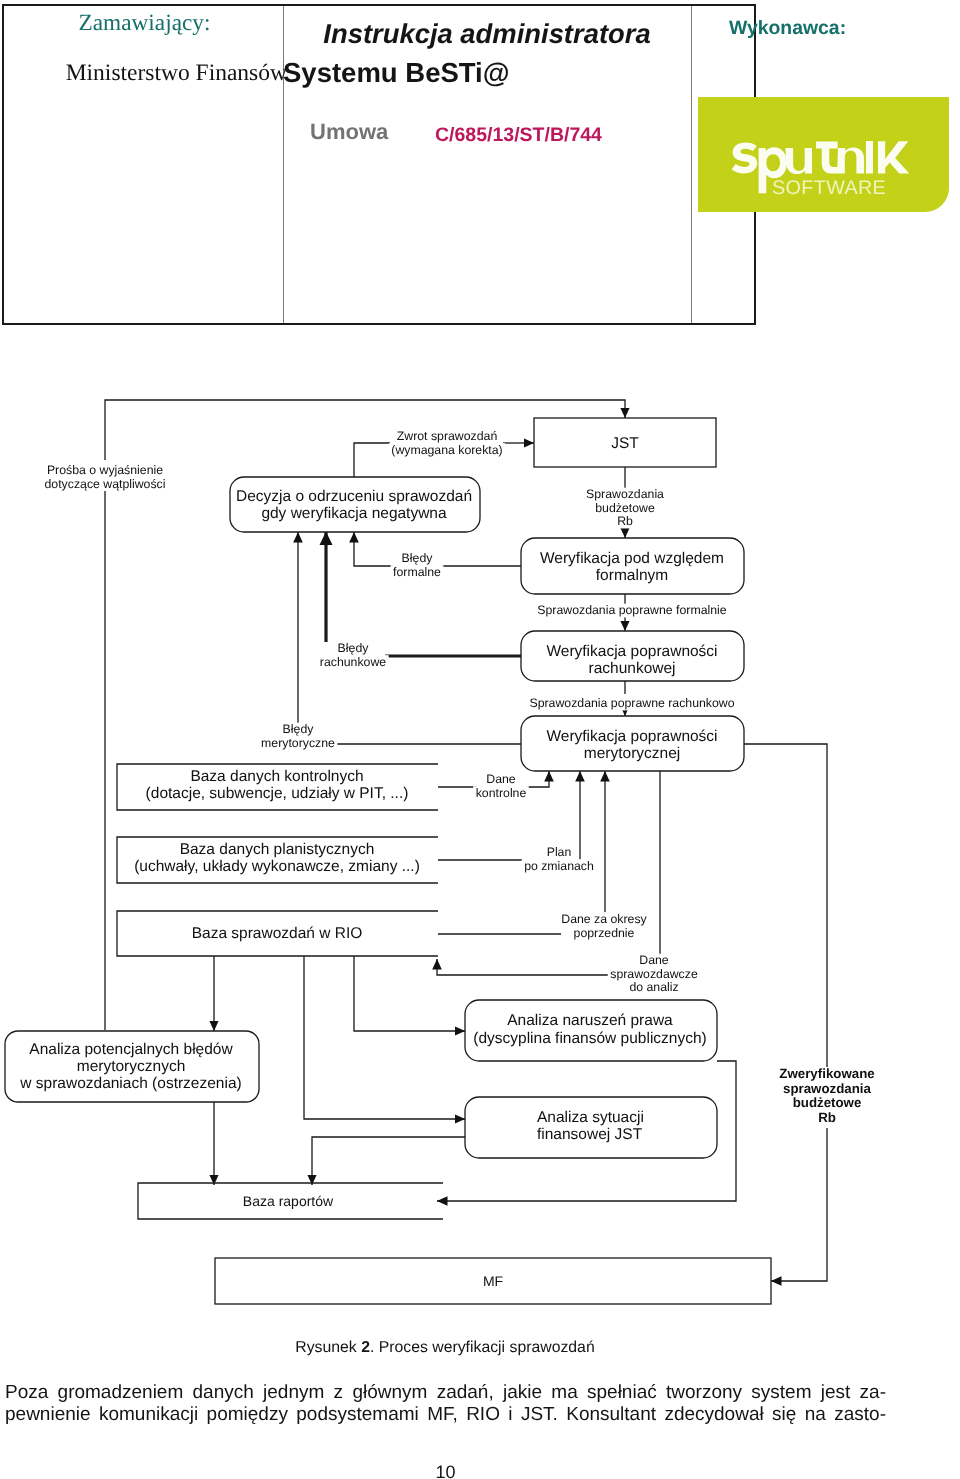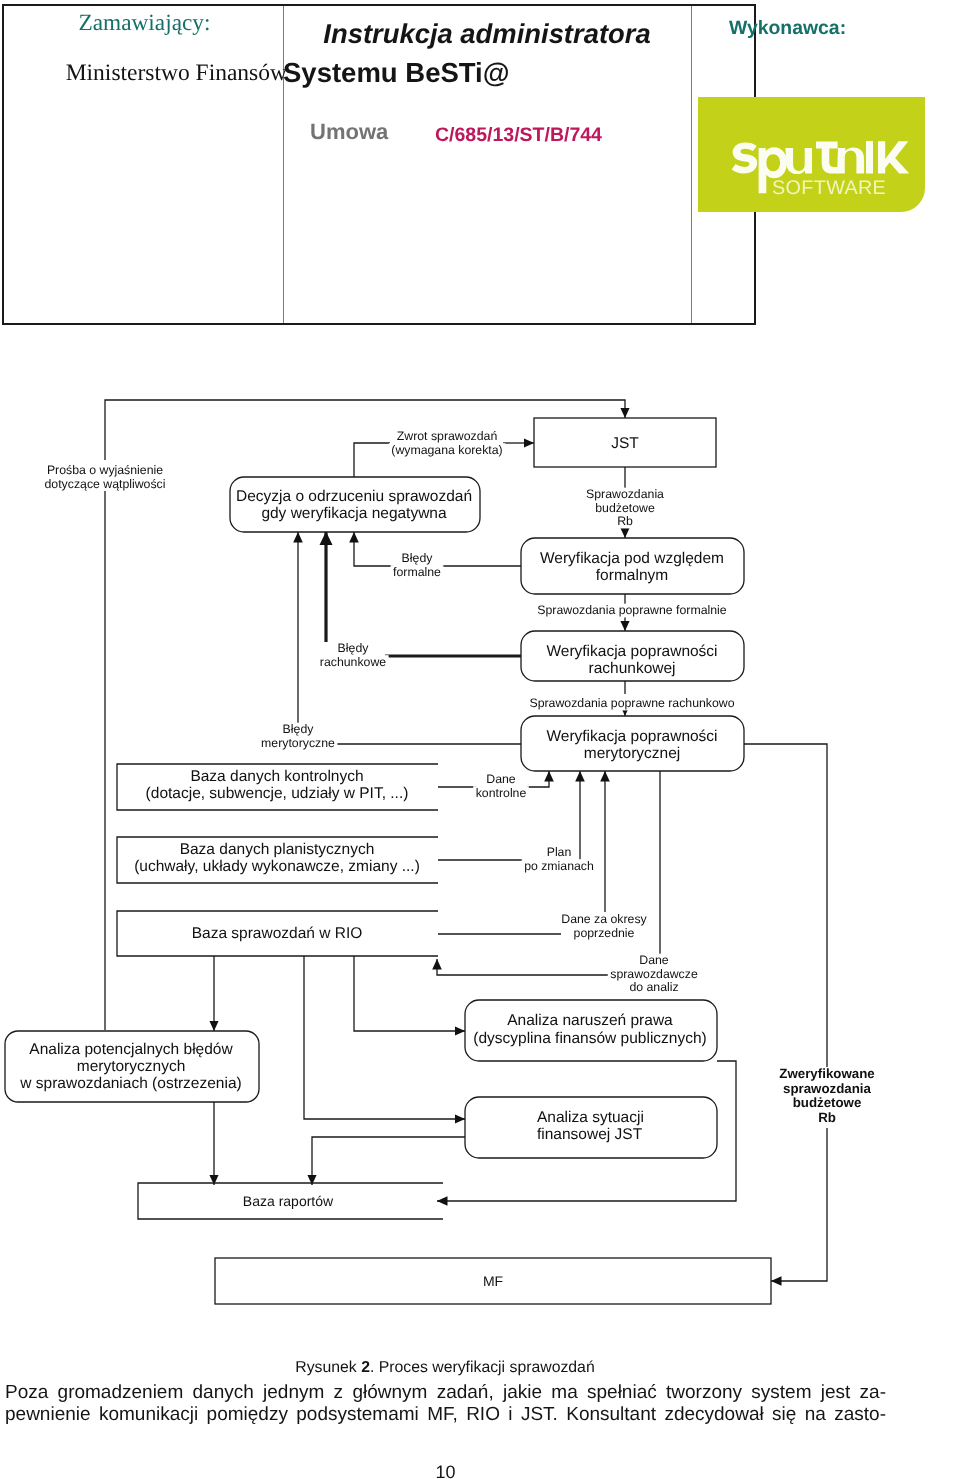--- a/index.html
+++ b/index.html
@@ -20,29 +20,29 @@
             font-family:"Liberation Serif",serif;font-size:23.5px;color:#141414;}
   .ttl1{position:absolute;left:279px;top:12px;width:408px;text-align:center;
         font-size:27.4px;font-weight:bold;color:#151515;font-style:italic;}
   .ttl2{position:absolute;left:279px;top:51px;width:408px;
         font-size:27.5px;font-weight:bold;color:#151515;}
   .umowa{position:absolute;left:306px;top:113px;font-size:22px;font-weight:bold;color:#737373;}
   .umnum{position:absolute;left:391px;top:118px;font-size:19.5px;font-weight:bold;color:#be185d;margin-left:40px;}
   .cap-right{position:absolute;left:725px;top:11px;font-size:19.4px;font-weight:bold;color:#16706a;}
 
   
-  #logo{position:absolute;left:698px;top:97px;width:227px;height:115px;
+  #logo{position:absolute;left:698px;top:97px;width:251px;height:115px;
         background:#c3d119;border-bottom-right-radius:24px;overflow:hidden;}
 
   
   #fig{position:absolute;left:0;top:0;width:960px;height:1479px;}
 
   
   .figcap{position:absolute;left:0;top:1339px;width:890px;text-align:center;
-          font-size:15.8px;color:#151515;margin-top:20px;}
+          font-size:15.8px;color:#151515;}
   .figcap b{font-weight:bold;}
   .ptext{position:absolute;left:5px;width:881px;
          font-size:19px;line-height:22px;color:#151515;
          text-align:justify;text-align-last:justify;}
   .pnum{position:absolute;left:0;top:1462px;width:891px;text-align:center;
         font-size:18px;color:#151515;}
 </style>
 </head>
 <body>
 

